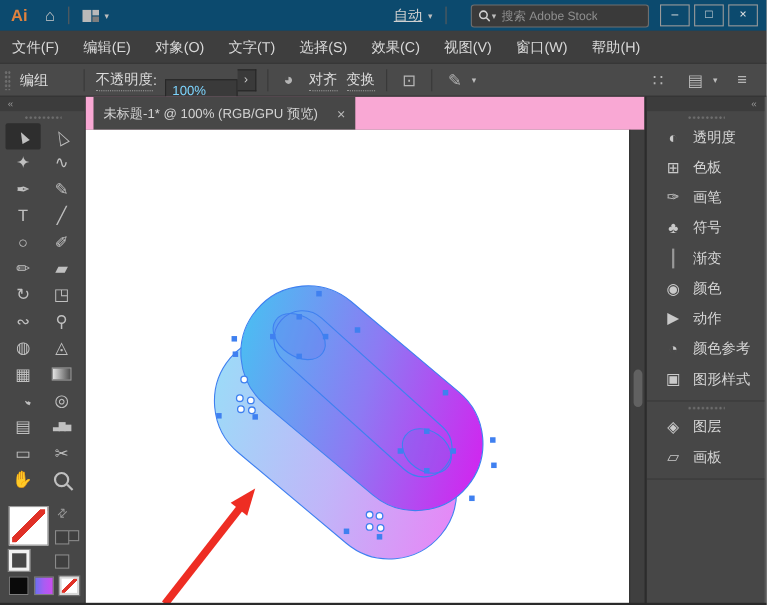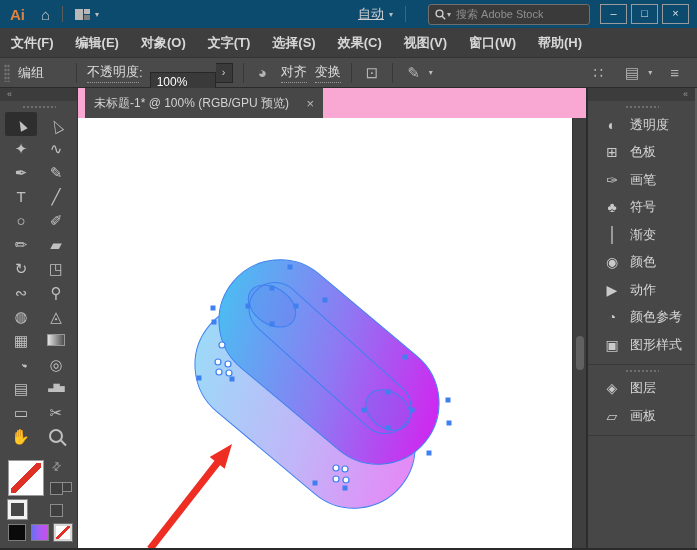--- a/index.html
+++ b/index.html
@@ -17,29 +17,29 @@
   .ws-icon .wb i.dim{background:#7e7e7e;}
   .chev{font-size:8px;color:#bdbdbd;margin-left:5px;}
   .spacer{flex:1;}
   .auto{font-size:13px;color:#d0d0d0;text-decoration:underline;}
   .search{display:flex;align-items:center;width:148px;height:19px;border:1px solid #6e6e6e;border-radius:3px;background:#3a3a3a;padding:0 6px;margin:0 10px;}
   .search .ph{font-size:11px;color:#8f8f8f;margin-left:5px;white-space:nowrap;overflow:hidden;}
   .win-controls{display:flex;gap:4px;margin-right:8px;}
   .win-btn{width:25px;height:18px;border:1px solid #9a9a9a;color:#e2e2e2;font-size:11px;line-height:16px;text-align:center;}
   
   .menubar{position:absolute;left:0;top:28px;width:697px;height:29px;display:flex;align-items:center;background:#3e3e3e;}
-  .menu-item{font-size:13px;color:#d8d8d8;padding:0 11px;font-weight:bold;}
+  .menu-item{font-size:13px;color:#d8d8d8;padding:0 11px;}
   
   .optionsbar{position:absolute;left:0;top:57px;width:697px;height:31px;display:flex;align-items:center;
               background:#4a4a4a;border-top:1px solid #343434;border-bottom:1px solid #2b2b2b;box-sizing:border-box;}
   .vgrip{width:6px;height:18px;margin:0 8px 0 4px;background-image:radial-gradient(#6f6f6f 1px,transparent 1.2px);background-size:3px 4px;}
   .ob-sep{width:1px;height:20px;background:#383838;margin:0 10px;}
   .ob-label{font-size:13px;color:#dcdcdc;}
   .u{border-bottom:1px dotted #999;padding-bottom:1px;font-family:Liberation Serif, serif;}
-  .op-box{height:18px;min-width:52px;background:#3a3a3a;border:1px solid #272727;color:#ffffff;font-size:12px;line-height:18px;padding:0 6px;margin-left:7px;margin-top:18px;}
+  .op-box{height:18px;min-width:52px;background:#3a3a3a;border:1px solid #272727;color:#7dd3fc;font-size:12px;line-height:18px;padding:0 6px;margin-left:7px;margin-top:18px;}
   .op-chev{height:18px;width:16px;background:#3a3a3a;border:1px solid #272727;border-left:none;color:#cfcfcf;font-size:11px;line-height:17px;text-align:center;}
   .ob-ico{color:#b5b5b5;font-size:15px;margin:0 4px;}
   .ob-right{display:flex;align-items:center;gap:14px;margin:0 14px 0 0;}
   
   .toolpanel{position:absolute;left:0;top:88px;width:78px;height:462px;background:#474747;border-right:1px solid #333;box-sizing:border-box;}
   .tp-head{height:13px;background:#3c3c3c;color:#9b9b9b;font-size:9px;line-height:12px;padding-left:7px;}
   .grip{height:4px;width:34px;margin:4px auto 2px;background-image:radial-gradient(#6f6f6f 1px,transparent 1.2px);background-size:4px 4px;}
   .tools{display:grid;grid-template-columns:32px 32px;justify-content:center;column-gap:3px;margin-top:3px;}
   .tool{width:32px;height:24px;display:flex;align-items:center;justify-content:center;border-radius:2px;}
   .tool.sel{background:#2e2e2e;}

